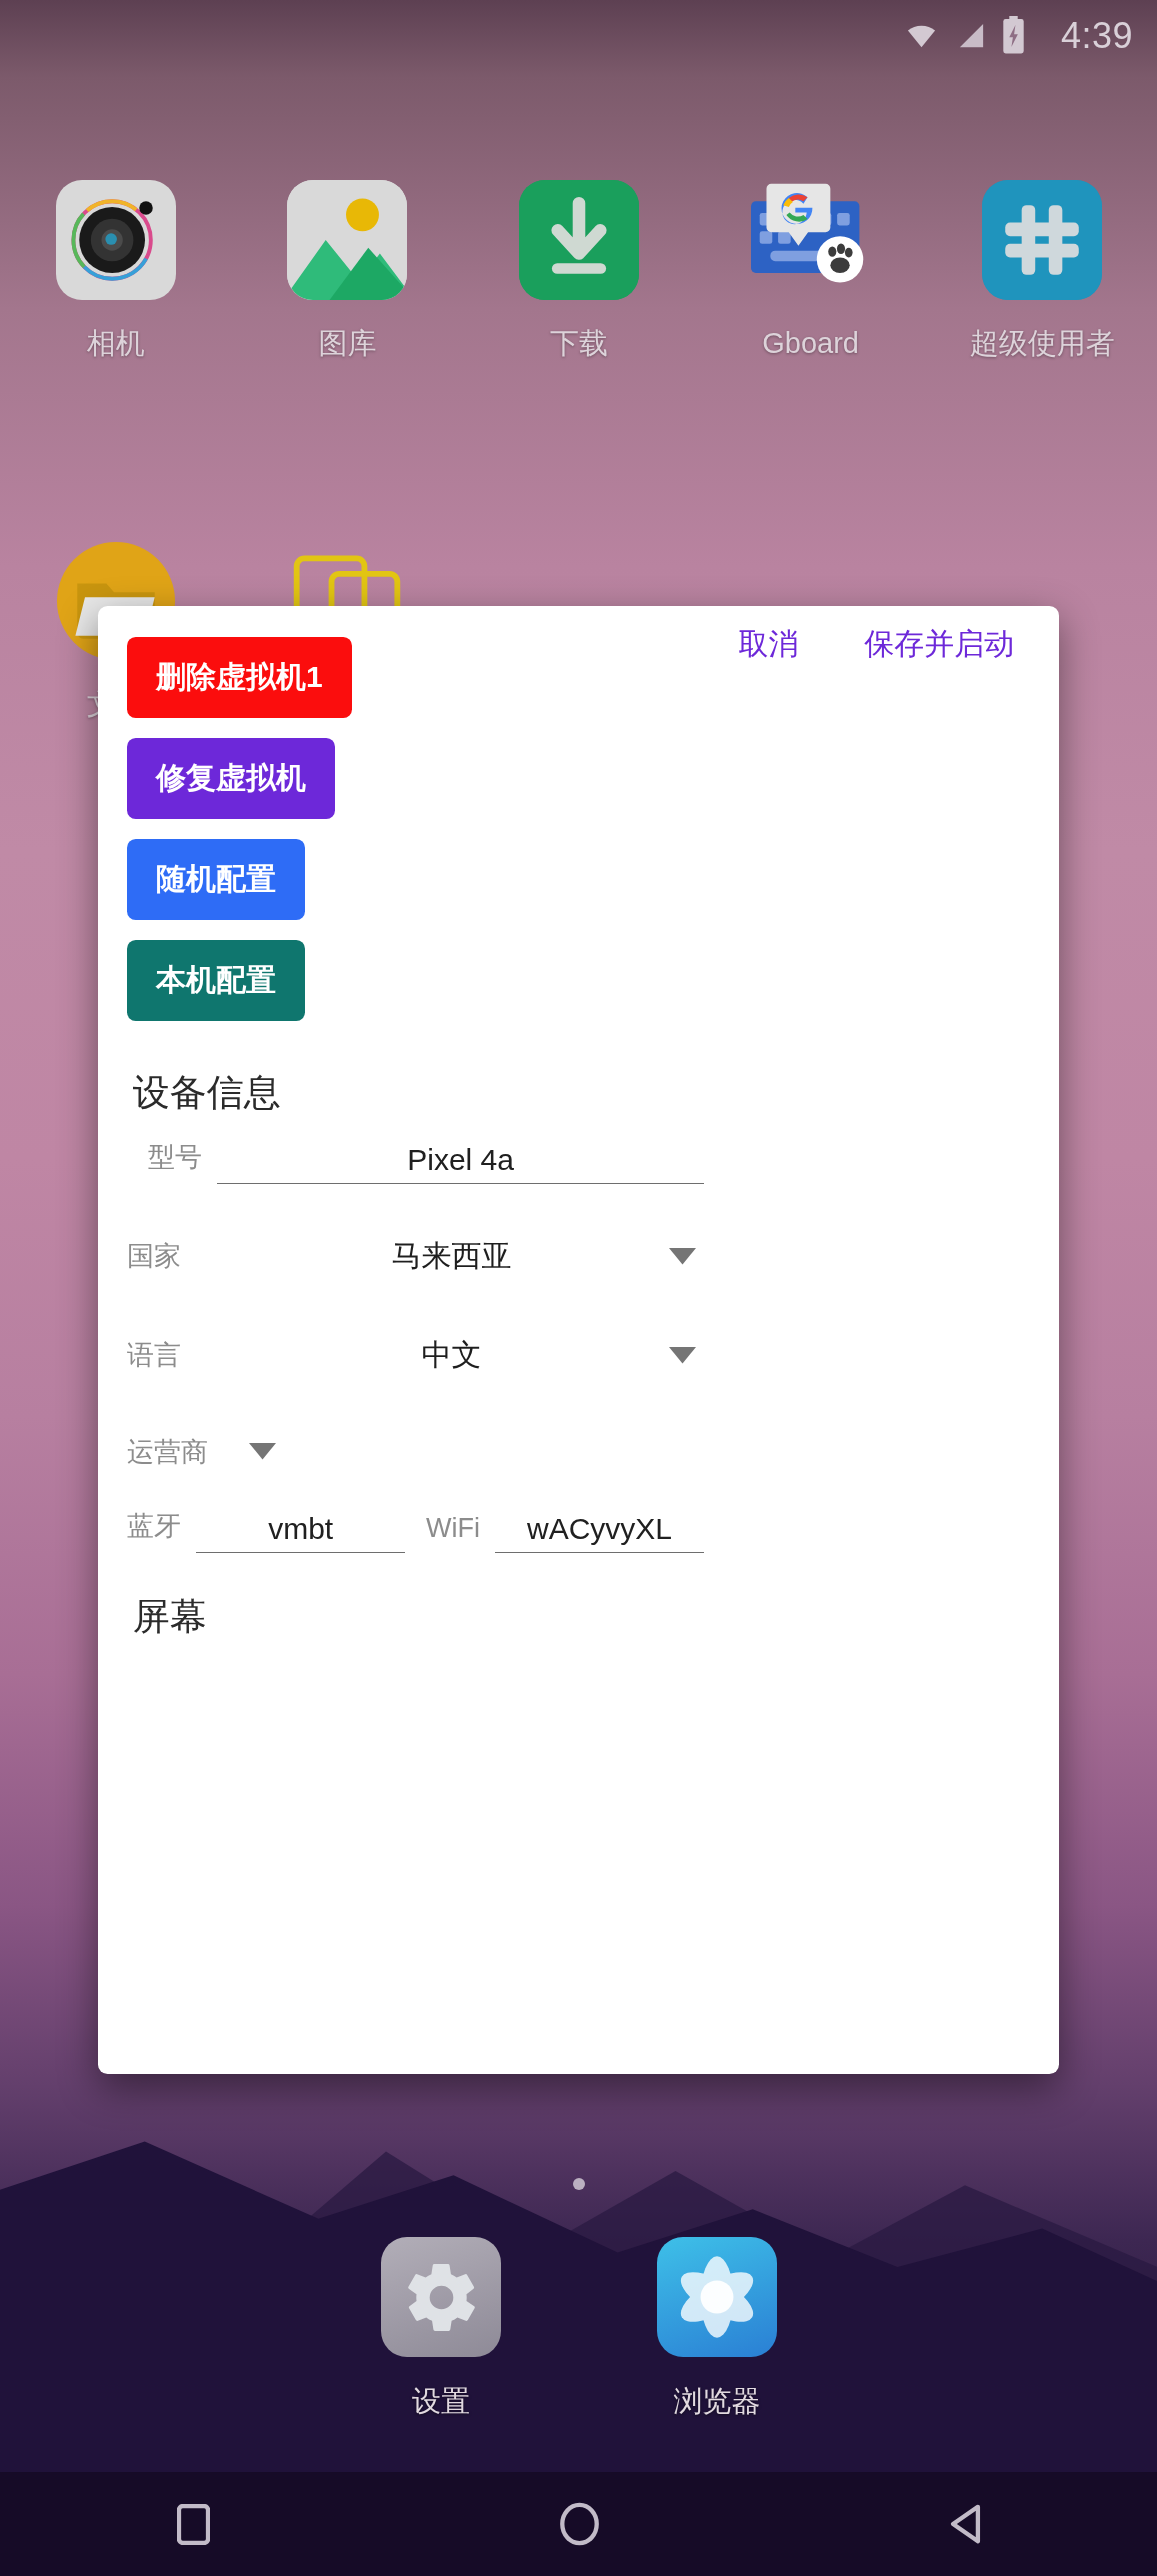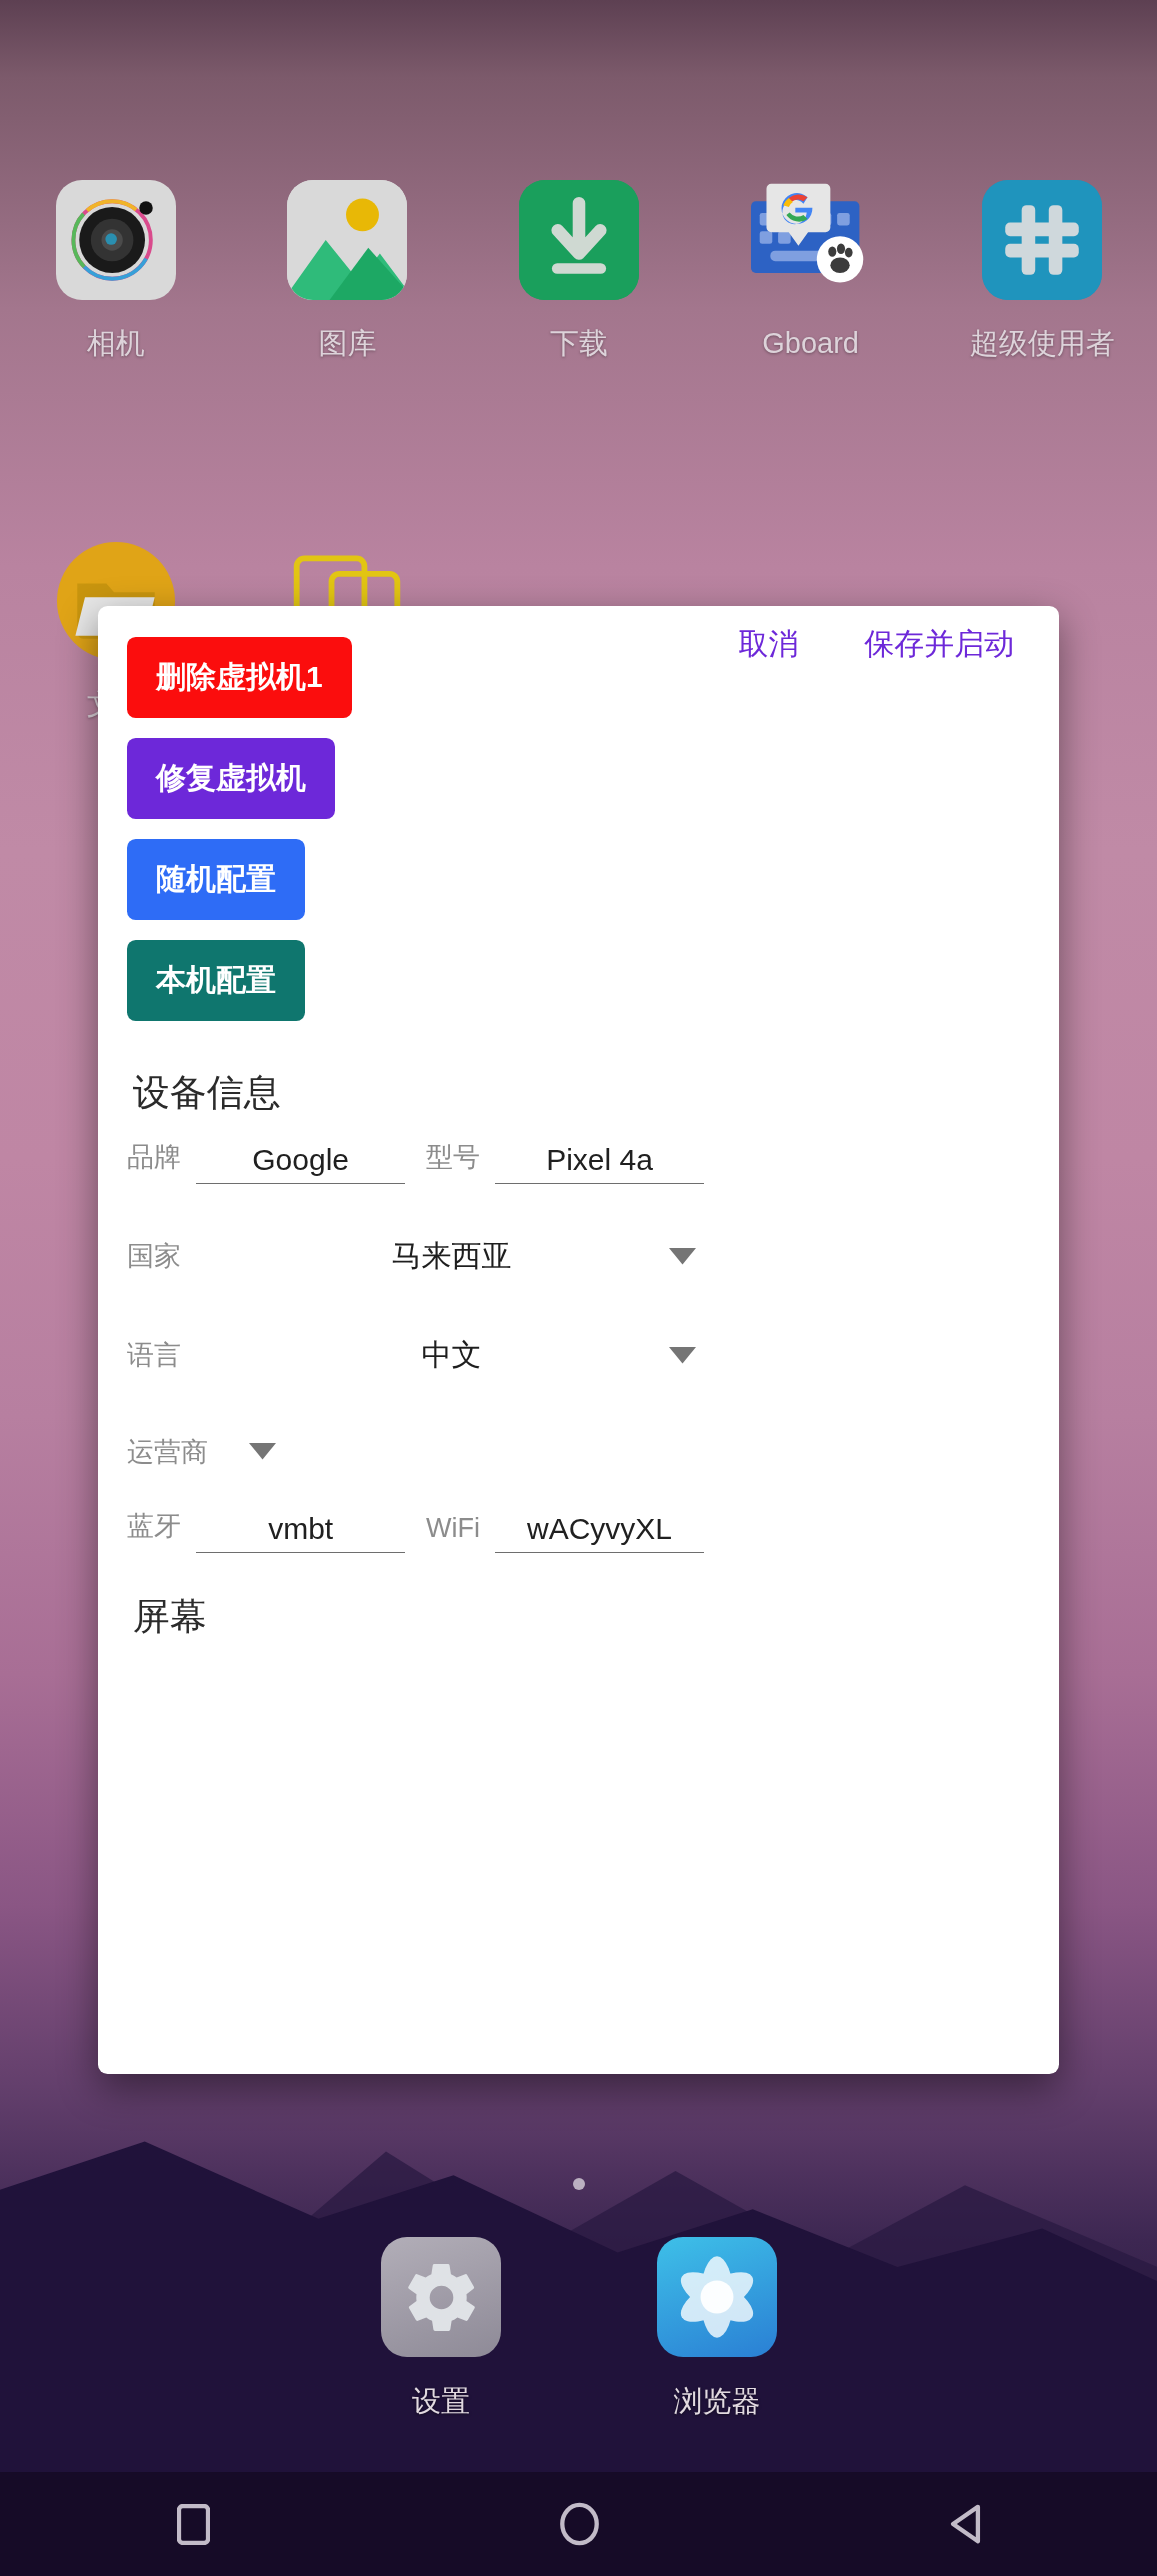--- a/index.html
+++ b/index.html
@@ -186,20 +186,40 @@
 
 <div id="screen">
 
   <svg class="mountain mtn-back" viewBox="0 0 1200 620" preserveAspectRatio="none">
     <path d="M0,300 L120,210 L260,300 L400,180 L560,280 L700,200 L860,290 L1000,215 L1200,300 L1200,620 L0,620 Z" fill="#2a1a42" opacity="0.75"></path>
   </svg>
   <svg class="mountain mtn-front" viewBox="0 0 1200 520" preserveAspectRatio="none">
     <path d="M0,120 L150,70 L330,150 L470,105 L640,185 L780,140 L930,200 L1080,160 L1200,215 L1200,520 L0,520 Z" fill="#20123a"></path>
   </svg>
 
+  <div id="status-bar">
+    <span class="sb-icon">
+      <svg width="39" height="31" viewBox="0 0 24 24" fill="#d3c9d2">
+        <path d="M12 21 L1.5 8.2 C4.4 5.8 8 4.5 12 4.5 C16 4.5 19.6 5.8 22.5 8.2 Z"></path>
+      </svg>
+    </span>
+    <span class="sb-icon">
+      <svg width="33" height="31" viewBox="0 0 24 24" fill="#cdc2cc">
+        <path d="M21 3 L21 21 L3 21 Z" opacity="0.95"></path>
+      </svg>
+    </span>
+    <span class="sb-icon">
+      <svg width="25" height="39" viewBox="0 0 16 26">
+        <rect x="5.2" y="0" width="5.6" height="2.2" fill="#d3c9d2"></rect>
+        <rect x="1.2" y="2" width="13.6" height="23" rx="1.6" fill="#d3c9d2"></rect>
+        <path d="M9.3 6 L5.2 14.2 L7.6 14.2 L6.6 20.6 L10.9 12.2 L8.4 12.2 Z" fill="#8e6e84"></path>
+      </svg>
+    </span>
+    <span class="clock">4:39</span>
+  </div>
 
   <div id="app-grid">
 
     <div class="app-cell">
       <div class="app-icon ic-camera">
         <svg width="120" height="120" viewBox="0 0 124 124">
           <circle cx="58" cy="62" r="40" fill="none" stroke="#d94a8c" stroke-width="4"></circle>
           <circle cx="58" cy="62" r="40" fill="none" stroke="#36a0d8" stroke-width="4" stroke-dasharray="75 180" stroke-dashoffset="-20"></circle>
           <circle cx="58" cy="62" r="40" fill="none" stroke="#57b85a" stroke-width="4" stroke-dasharray="60 190" stroke-dashoffset="-95"></circle>
           <circle cx="58" cy="62" r="40" fill="none" stroke="#f0b429" stroke-width="4" stroke-dasharray="55 195" stroke-dashoffset="-160"></circle>
@@ -359,26 +379,20 @@
         <button class="action-btn btn-repair">修复虚拟机</button>
         <br>
         <button class="action-btn btn-random">随机配置</button>
         <br>
         <button class="action-btn btn-local">本机配置</button>
       </div>
 
       <div class="section-title">设备信息</div>
 
       <div class="field-row">
-        <div class="field">
-          <span class="field-label">品牌</span>
-          <span class="field-value-wrap">
-            <span class="field-value">Google</span>
-          </span>
-        </div>
         <div class="field" style="margin-left:21px;">
           <span class="field-label">型号</span>
           <span class="field-value-wrap">
             <span class="field-value">Pixel 4a</span>
           </span>
         </div>
       </div>
 
       <div class="select-row">
         <span class="select-label">国家</span>

